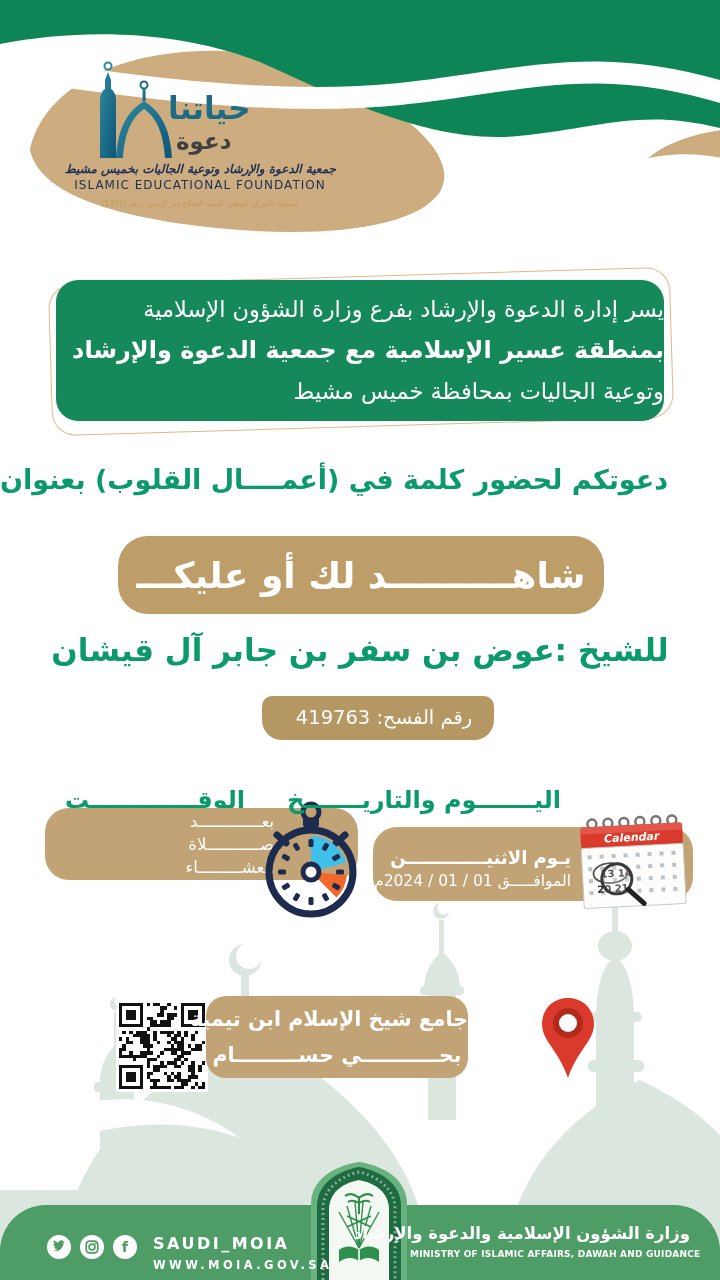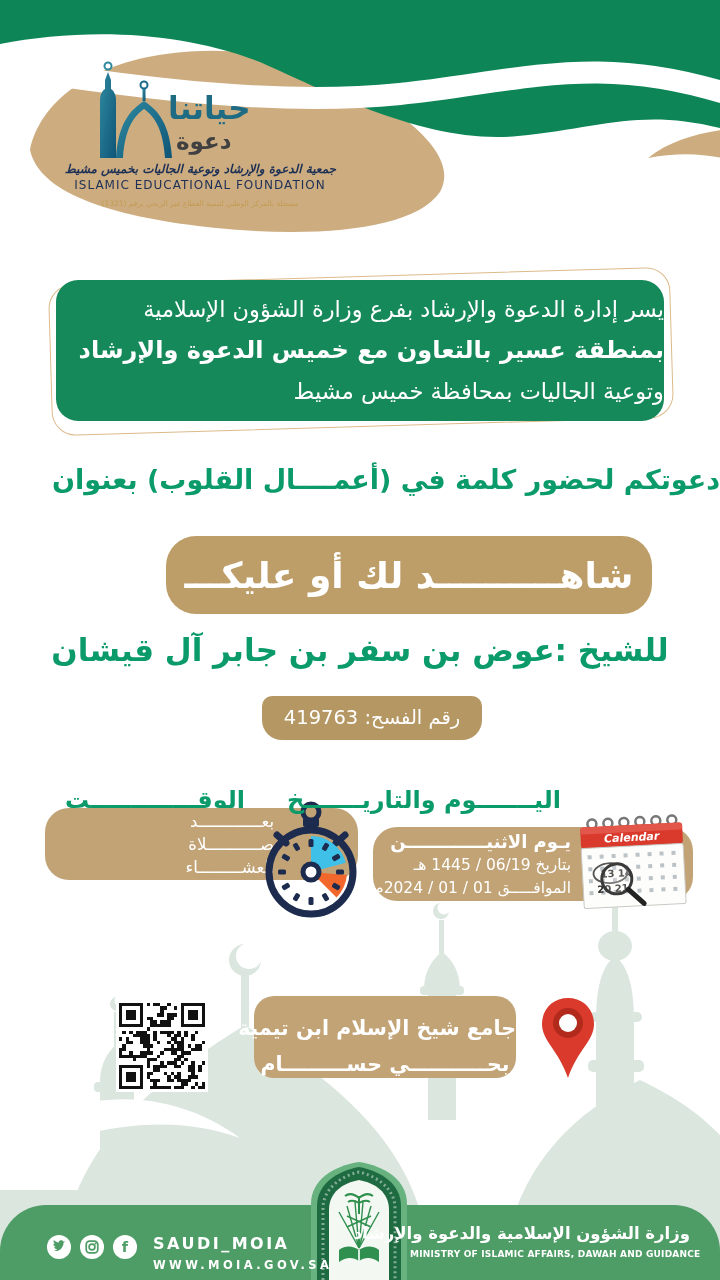--- a/index.html
+++ b/index.html
@@ -21,46 +21,46 @@
 
   
   .intro-outline{left:50px;top:276px;width:620px;height:149px;border:1.5px solid #dcba8a;
                  border-radius:24px;transform:rotate(-1.7deg);}
   .intro-box{left:56px;top:280px;width:608px;height:141px;background:#16895a;border-radius:22px;
              color:#fff;padding-top:9px;box-sizing:border-box;}
   .intro-box div{line-height:41px;white-space:nowrap;}
   .intro-l1,.intro-l3{font-size:22.5px;}
   .intro-l2{font-size:24px;font-weight:bold;}
 
-  .invite{left:0;top:464px;width:720px;text-align:right;font-size:27px;font-weight:600;color:#0b9b6b;white-space:nowrap;}
+  .invite{left:0;top:464px;width:720px;text-align:left;font-size:27px;font-weight:600;color:#0b9b6b;white-space:nowrap;}
 
   .banner{left:118px;top:536px;width:486px;height:78px;background:#bd9e68;border-radius:30px;
-          color:#fff;font-size:36px;font-weight:bold;text-align:center;line-height:80px;white-space:nowrap;margin-left:48px;}
+          color:#fff;font-size:36px;font-weight:bold;text-align:center;line-height:80px;white-space:nowrap;}
 
   .speaker{left:0;top:632px;width:720px;text-align:center;font-size:31px;font-weight:bold;color:#0b9b6b;white-space:nowrap;}
 
   .permit-badge{left:262px;top:696px;width:220px;height:44px;background:#b59763;border-radius:10px 10px 20px 20px;
-                color:#fff;font-size:19.5px;text-align:center;line-height:44px;}
+                color:#fff;font-size:19.5px;text-align:center;line-height:44px;padding-left:12px;}
 
   
   .heading{top:786px;text-align:center;font-size:24px;font-weight:bold;color:#0b9b6b;white-space:nowrap;}
   .time-h{left:40px;width:230px;}
   .date-h{left:326px;width:235px;}
   .tanbox{background:#c2a376;border-radius:24px;color:#fff;box-sizing:border-box;}
   .time-box{left:45px;top:808px;width:313px;height:72px;padding:2px 84px 0 8px;text-align:right;}
   .time-box div{font-size:16.5px;font-weight:500;line-height:23px;white-space:nowrap;}
-  .date-box{left:373px;top:827px;width:320px;height:74px;padding:2px 122px 0 6px;text-align:right;}
+  .date-box{left:373px;top:827px;width:320px;height:74px;padding:18px 122px 0 6px;text-align:right;}
   .date-l1{font-size:18px;font-weight:600;line-height:25px;white-space:nowrap;}
   .date-l2,.date-l3{font-size:15.5px;font-weight:500;line-height:23px;white-space:nowrap;}
   .stopwatch{left:256px;top:798px;}
   .calendar{left:576px;top:812px;transform:rotate(-3deg);}
 
   
   .qr{left:116px;top:1000px;width:92px;height:92px;background:#fff;padding:3px;box-sizing:border-box;}
-  .venue-box{left:206px;top:996px;width:262px;height:82px;border-radius:20px;text-align:center;padding-top:14px;margin-left:48px;}
+  .venue-box{left:206px;top:996px;width:262px;height:82px;border-radius:20px;text-align:center;padding-top:5px;}
   .venue-box div{font-size:20.5px;font-weight:bold;line-height:36px;white-space:nowrap;}
   .pin{left:540px;top:996px;}
 
   
   .footer-band{left:0;top:1205px;width:720px;height:75px;background:#4f9d66;border-radius:46px 46px 0 0;}
   .emblem{left:302px;top:1156px;}
   .social{left:46px;top:1234px;display:flex;align-items:flex-start;gap:7px;}
   .social-text{margin-left:8px;color:#fff;}
   .handle{font-size:16px;font-weight:bold;letter-spacing:2.5px;}
   .site{font-size:11.5px;font-weight:bold;letter-spacing:3.4px;margin-top:5px;}
@@ -133,21 +133,21 @@
     <div class="logo-ar1" dir="rtl">حياتنا</div>
     <div class="logo-ar2" dir="rtl">دعوة</div>
     <div class="logo-callig" dir="rtl">جمعية الدعوة والإرشاد وتوعية الجاليات بخميس مشيط</div>
     <div class="logo-en">ISLAMIC EDUCATIONAL FOUNDATION</div>
     <div class="logo-reg" dir="rtl">مسجلة بالمركز الوطني لتنمية القطاع غير الربحي برقم (1321)</div>
   </div>
 
   <div class="abs intro-outline"></div>
   <div class="abs intro-box" dir="rtl">
     <div class="intro-l1">يسر إدارة الدعوة والإرشاد بفرع وزارة الشؤون الإسلامية</div>
-    <div class="intro-l2">بمنطقة عسير بالتعاون مع خميس الدعوة والإرشاد</div>
+    <div class="intro-l2">بمنطقة عسير الإسلامية مع جمعية الدعوة والإرشاد</div>
     <div class="intro-l3">وتوعية الجاليات بمحافظة خميس مشيط</div>
   </div>
 
   <div class="abs invite" dir="rtl">دعوتكم لحضور كلمة في (أعمــــال القلوب) بعنوان</div>
 
   <div class="abs banner" dir="rtl">شاهــــــــــد لك أو عليكـــ</div>
 
   <div class="abs speaker" dir="rtl">للشيخ :عوض بن سفر بن جابر آل قيشان</div>
 
   <div class="abs permit-badge" dir="rtl">رقم الفسح: 419763</div>
@@ -179,21 +179,20 @@
       <rect x="52.5" y="41" width="5" height="8" rx="1.5" transform="rotate(270 55 74)"></rect>
       <rect x="52.5" y="41" width="5" height="8" rx="1.5" transform="rotate(300 55 74)"></rect>
       <rect x="52.5" y="41" width="5" height="8" rx="1.5" transform="rotate(330 55 74)"></rect>
     </g>
     <circle cx="55" cy="74" r="8" fill="#fff" stroke="#1d2b4e" stroke-width="5"></circle>
   </svg>
 
   <div class="abs heading date-h" dir="rtl">اليـــــــوم والتاريـــــــخ</div>
   <div class="abs tanbox date-box" dir="rtl">
     <div class="date-l1">يـوم الاثنيـــــــــــــن</div>
-    <div class="date-l2">بتاريخ 06/19 / 1445 هـ</div>
     <div class="date-l3">الموافـــــق 01 / 01 / 2024م</div>
   </div>
   <svg class="abs calendar" width="114" height="102" viewBox="0 0 114 102">
     <g stroke="#777" stroke-width="2.5" fill="none">
       <circle cx="18" cy="10" r="4.5"></circle>
         <circle cx="34" cy="10" r="4.5"></circle>
         <circle cx="50" cy="10" r="4.5"></circle>
       <circle cx="66" cy="10" r="4.5"></circle>
         <circle cx="82" cy="10" r="4.5"></circle>
         <circle cx="98" cy="10" r="4.5"></circle>

